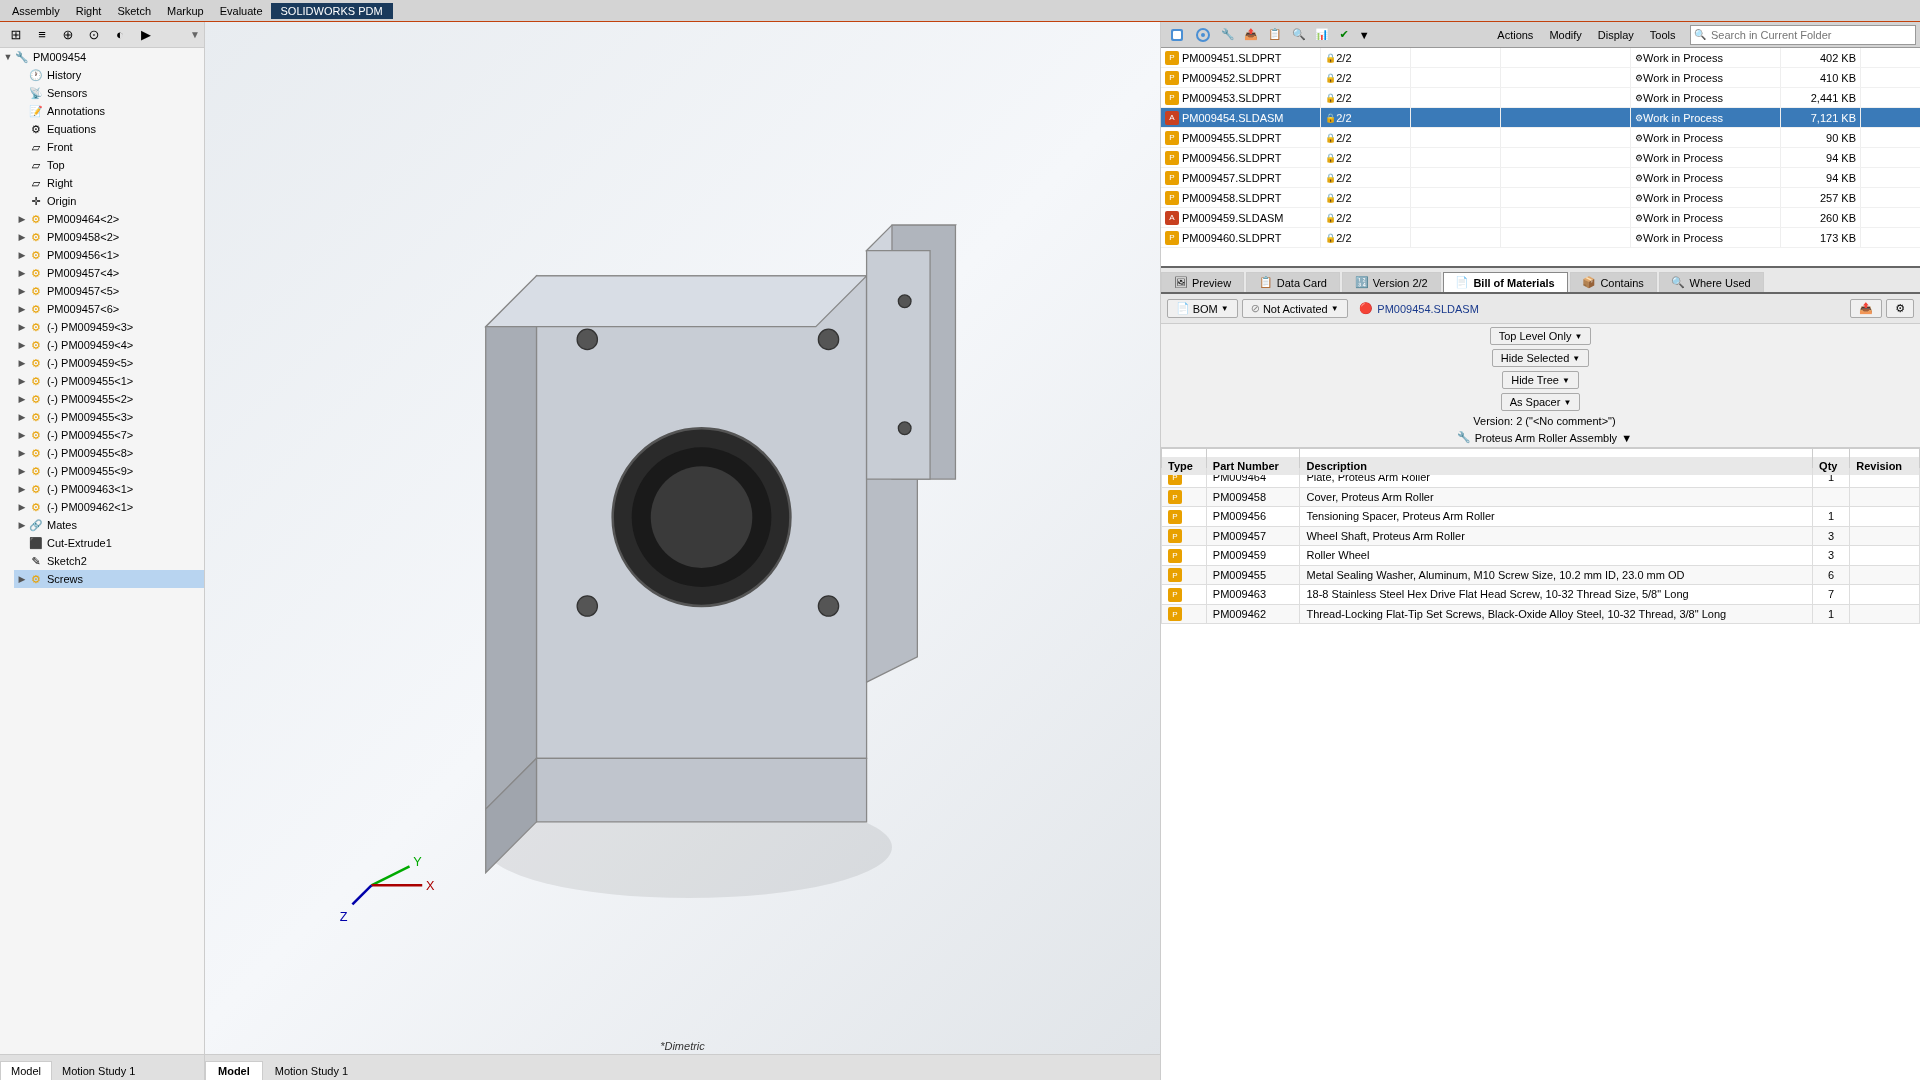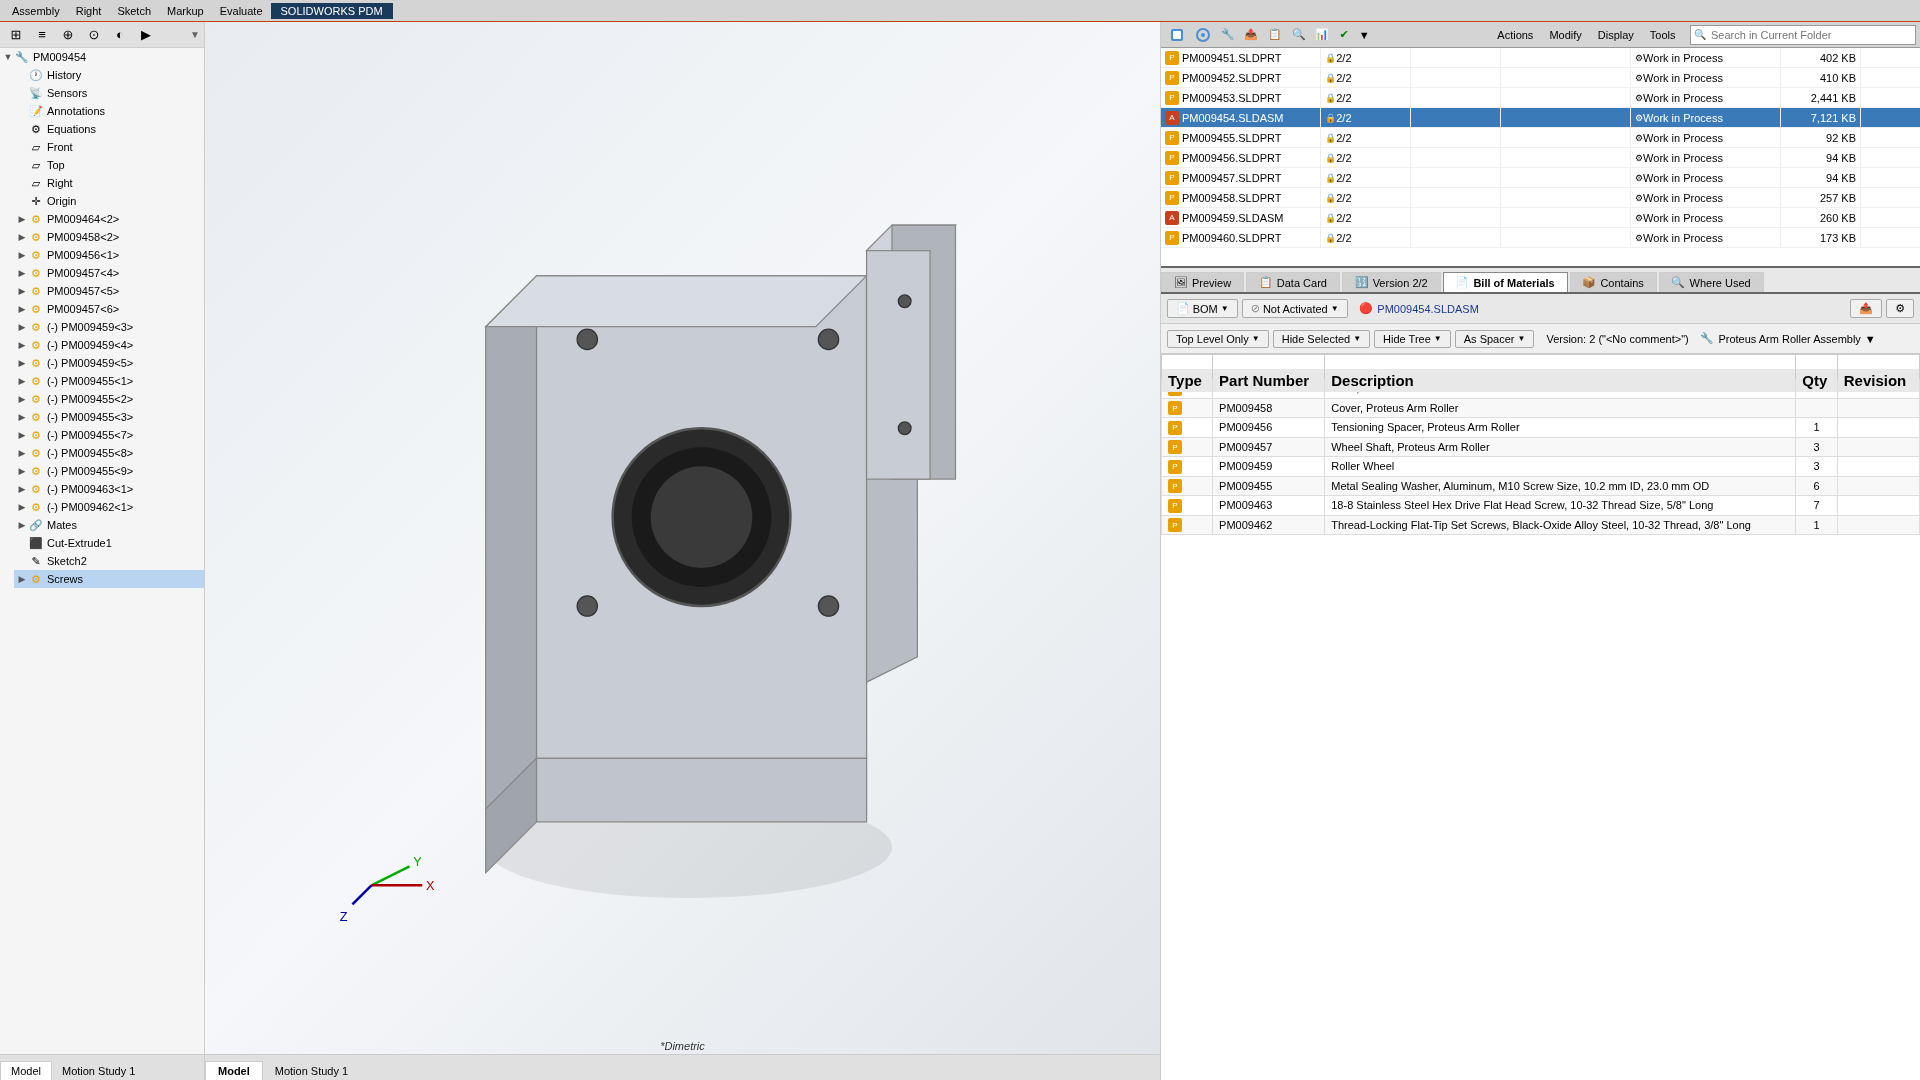--- a/index.html
+++ b/index.html
@@ -66,21 +66,21 @@
     
     .bom-area { flex: 1; display: flex; flex-direction: column; overflow: hidden; }
     .bom-toolbar { display: flex; align-items: center; background: #e8e8e8; border-bottom: 1px solid #ccc; padding: 3px 6px; gap: 4px; flex-wrap: wrap; min-height: 30px; }
     .bom-btn { display: flex; align-items: center; gap: 3px; padding: 2px 8px; border: 1px solid #aaa; background: #f0f0f0; cursor: pointer; font-size: 11px; border-radius: 2px; }
     .bom-btn .arrow { font-size: 8px; }
     .bom-filename { display: flex; align-items: center; gap: 4px; margin-left: 8px; font-size: 11px; color: #1a3a8c; }
 
     
     .bom-table-wrap { flex: 1; overflow-y: auto; }
     .bom-table { width: 100%; border-collapse: collapse; }
-    .bom-table th { background: #e8e8e8; border: 1px solid #ccc; padding: 3px 6px; font-size: 15px; font-weight: bold; text-align: left; position: sticky; top: 14px; }
+    .bom-table th { background: #e8e8e8; border: 1px solid #ccc; padding: 3px 6px; font-size: 11px; font-weight: bold; text-align: left; position: sticky; top: 8px; }
     .bom-table td { border: 1px solid #ddd; padding: 2px 6px; font-size: 11px; vertical-align: middle; }
     .bom-table tr:nth-child(even) { background: #f8f8f8; }
     .bom-icon { width: 14px; height: 14px; background: #e8a000; border-radius: 2px; display: inline-flex; align-items: center; justify-content: center; font-size: 8px; color: white; }
     .qty-cell { text-align: center; }
   </style>
 </head>
 <body>
 
 <div class="menu-bar">
   <span class="menu-item">Assembly</span>
@@ -400,21 +400,21 @@
       </div>
       <div class="file-row">
         <div class="file-cell name">
             <div class="file-icon">P</div>
             <span>PM009455.SLDPRT</span>
           </div>
         <div class="file-cell version"><span style="font-size:9px;">🔒</span> 2/2</div>
         <div class="file-cell revision"></div>
         <div class="file-cell checked"></div>
         <div class="file-cell state"><span style="font-size:9px;">⚙</span> Work in Process</div>
-        <div class="file-cell size">92 KB</div>
+        <div class="file-cell size">90 KB</div>
       </div>
       <div class="file-row">
         <div class="file-cell name">
             <div class="file-icon">P</div>
             <span>PM009456.SLDPRT</span>
           </div>
         <div class="file-cell version"><span style="font-size:9px;">🔒</span> 2/2</div>
         <div class="file-cell revision"></div>
         <div class="file-cell checked"></div>
         <div class="file-cell state"><span style="font-size:9px;">⚙</span> Work in Process</div>
@@ -514,21 +514,21 @@
         <div style="margin-left:auto; display:flex; gap:4px; align-items:center;">
           <div class="bom-btn">
             <span>📤</span>
           </div>
           <div class="bom-btn">
             <span>⚙</span>
           </div>
         </div>
       </div>
 
-      <div class="bom-toolbar" style="background:#f0f0f0;">
+      <div class="bom-toolbar" style="background:#f0f0f0;flex-direction:column;">
         <div class="bom-btn">
           <span>Top Level Only</span>
           <span class="arrow">▼</span>
         </div>
         <div class="bom-btn">
           <span>Hide Selected</span>
           <span class="arrow">▼</span>
         </div>
         <div class="bom-btn">
           <span>Hide Tree</span>

